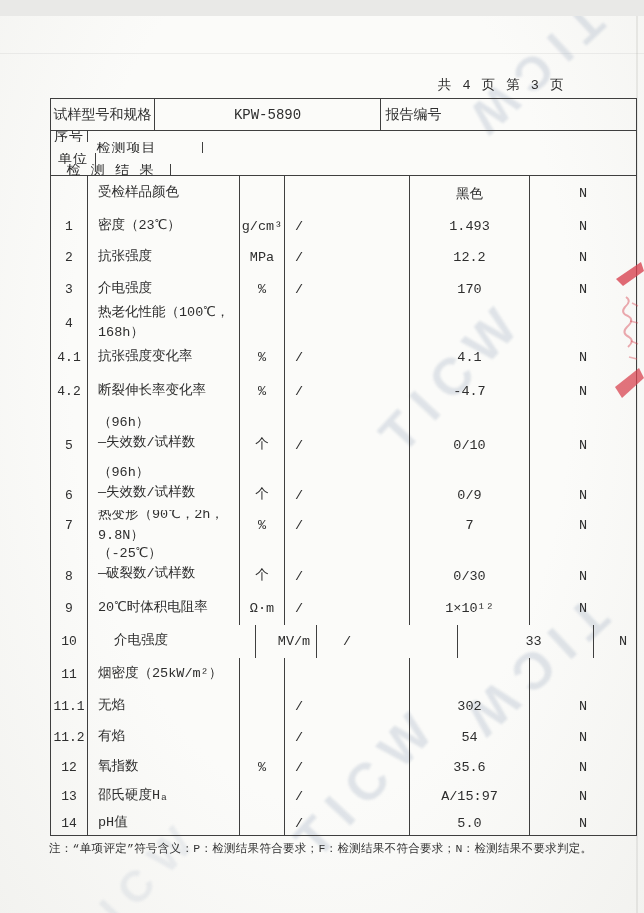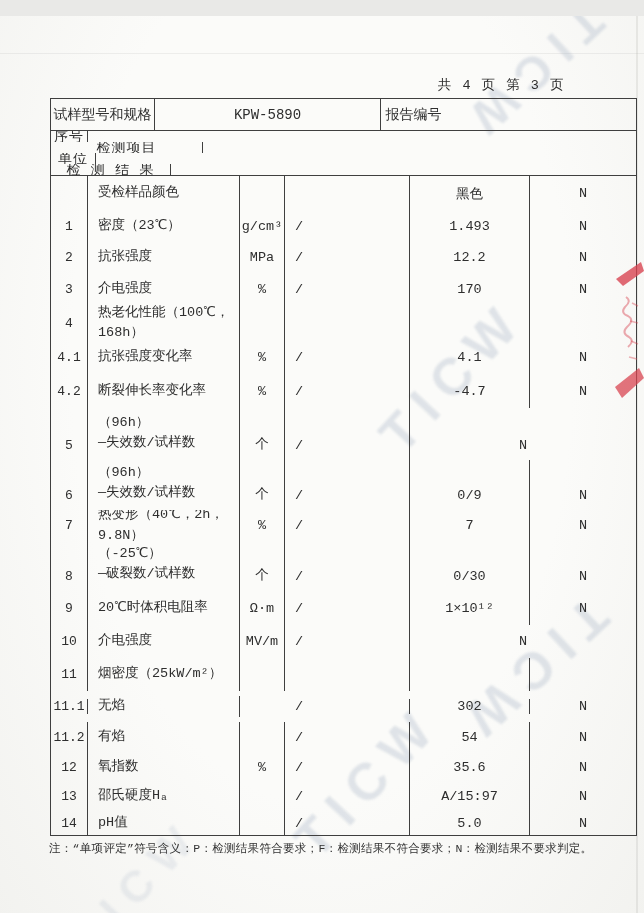--- a/index.html
+++ b/index.html
@@ -179,40 +179,41 @@
         <div class="brow bottom" style="height: 52px;">
           <div class="c ctr w-index c-index">5</div>
           <div class="c lft w-item">
             <div class="itemlines">
               <div>耐环境应力开裂 F₀（96h）</div>
               <div>—失效数/试样数</div>
             </div>
           </div>
           <div class="c ctr w-unit">个</div>
           <div class="c lft w-req">/</div>
+          <div class="c ctr w-result">0/10</div>
           <div class="c ctr w-verdict">N</div>
         </div>
         <div class="brow bottom" style="height: 50px;">
           <div class="c ctr w-index c-index">6</div>
           <div class="c lft w-item">
             <div class="itemlines">
               <div>耐热应力开裂性（96h）</div>
               <div>—失效数/试样数</div>
             </div>
           </div>
           <div class="c ctr w-unit">个</div>
           <div class="c lft w-req">/</div>
           <div class="c ctr w-result">0/9</div>
           <div class="c ctr w-verdict">N</div>
         </div>
         <div class="brow" style="height: 31px;">
           <div class="c ctr w-index c-index">7</div>
           <div class="c lft w-item">
             <div class="itemlines">
-              <div>热变形（40℃，2h，9.8N）</div>
+              <div>热变形（90℃，2h，9.8N）</div>
             </div>
           </div>
           <div class="c ctr w-unit">%</div>
           <div class="c lft w-req">/</div>
           <div class="c ctr w-result">7</div>
           <div class="c ctr w-verdict">N</div>
         </div>
         <div class="brow bottom" style="height: 50px;">
           <div class="c ctr w-index c-index">8</div>
           <div class="c lft w-item">
@@ -231,44 +232,45 @@
           <div class="c lft w-item">
             <div class="itemlines">
               <div>20℃时体积电阻率</div>
             </div>
           </div>
           <div class="c ctr w-unit">Ω·m</div>
           <div class="c lft w-req">/</div>
           <div class="c ctr w-result">1×10¹²</div>
           <div class="c ctr w-verdict">N</div>
         </div>
-        <div class="brow" style="height: 33px;">
+        <div class="brow" style="height: 33px; gap: 16px;">
           <div class="c ctr w-index c-index">10</div>
           <div class="c lft w-item">
             <div class="itemlines">
               <div>介电强度</div>
             </div>
           </div>
           <div class="c ctr w-unit">MV/m</div>
           <div class="c lft w-req">/</div>
+          <div class="c ctr w-result">33</div>
           <div class="c ctr w-verdict">N</div>
         </div>
         <div class="brow" style="height: 33px; justify-content: center;">
           <div class="c ctr w-index c-index">11</div>
           <div class="c lft w-item">
             <div class="itemlines">
               <div>烟密度（25kW/m²）</div>
             </div>
           </div>
           <div class="c ctr w-unit"></div>
           <div class="c lft w-req"></div>
           <div class="c ctr w-result"></div>
           <div class="c ctr w-verdict"></div>
         </div>
-        <div class="brow" style="height: 31px; align-items: center;">
+        <div class="brow" style="height: 31px;">
           <div class="c ctr w-index c-index">11.1</div>
           <div class="c lft w-item">
             <div class="itemlines">
               <div>无焰</div>
             </div>
           </div>
           <div class="c ctr w-unit"></div>
           <div class="c lft w-req">/</div>
           <div class="c ctr w-result">302</div>
           <div class="c ctr w-verdict">N</div>

